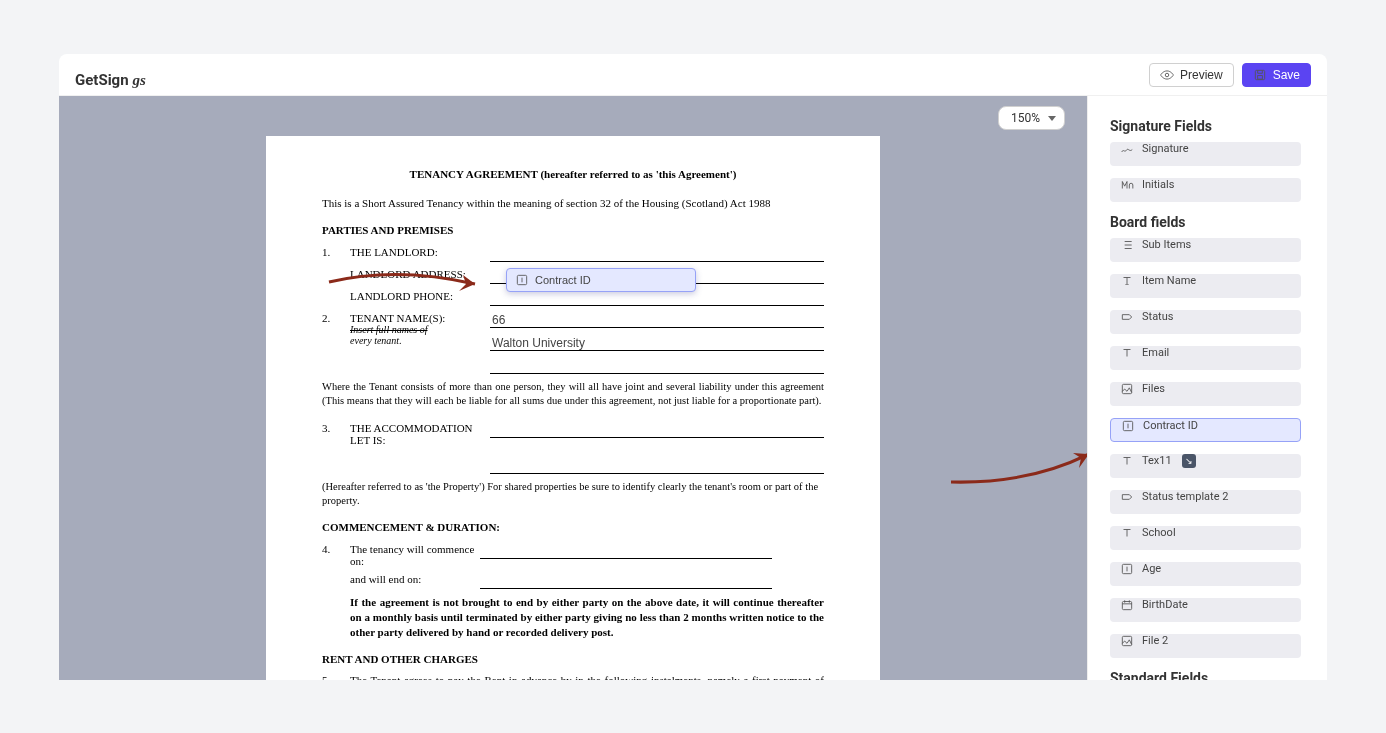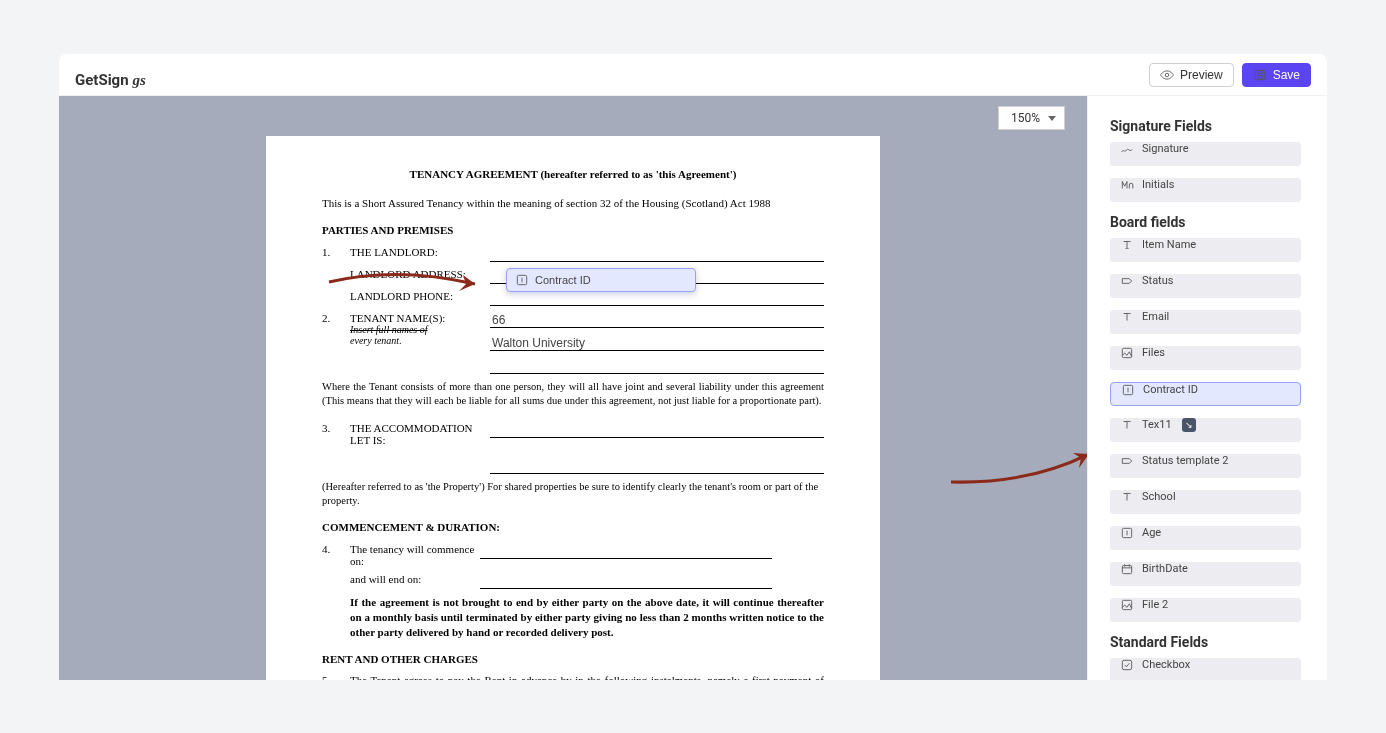--- a/index.html
+++ b/index.html
@@ -72,21 +72,21 @@
     background: #a6abbb;
     position: relative;
     overflow: hidden;
   }
   .zoom-select {
     position: absolute;
     top: 10px;
     right: 22px;
     background: #fff;
     border: 1px solid #d0d0d0;
-    border-radius: 0;
+    border-radius: 8px;
     height: 24px;
     padding: 0 24px 0 12px;
     font-size: 12px;
     display: flex;
     align-items: center;
     cursor: pointer;
     z-index: 2;
   }
   .zoom-select::after {
     content: "";
@@ -374,20 +374,28 @@
             </svg>
           </span>
         <span>Initials</span>
       </div>
 
       <h3>Board fields</h3>
 
       <div class="field-item">
         <span class="ico">
             <svg viewBox="0 0 24 24">
+              <path d="M8 6h12M8 12h12M8 18h12M4 6h.01M4 12h.01M4 18h.01"></path>
+            </svg>
+          </span>
+        <span>Sub Items</span>
+      </div>
+      <div class="field-item">
+        <span class="ico">
+            <svg viewBox="0 0 24 24">
               <path d="M6 6h12M12 6v12"></path>
               <path d="M9 18h6" stroke-width="1"></path>
             </svg>
           </span>
         <span>Item Name</span>
       </div>
       <div class="field-item">
         <span class="ico">
             <svg viewBox="0 0 24 24">
               <path d="M4 8h12l4 4-4 4H4z"></path>

